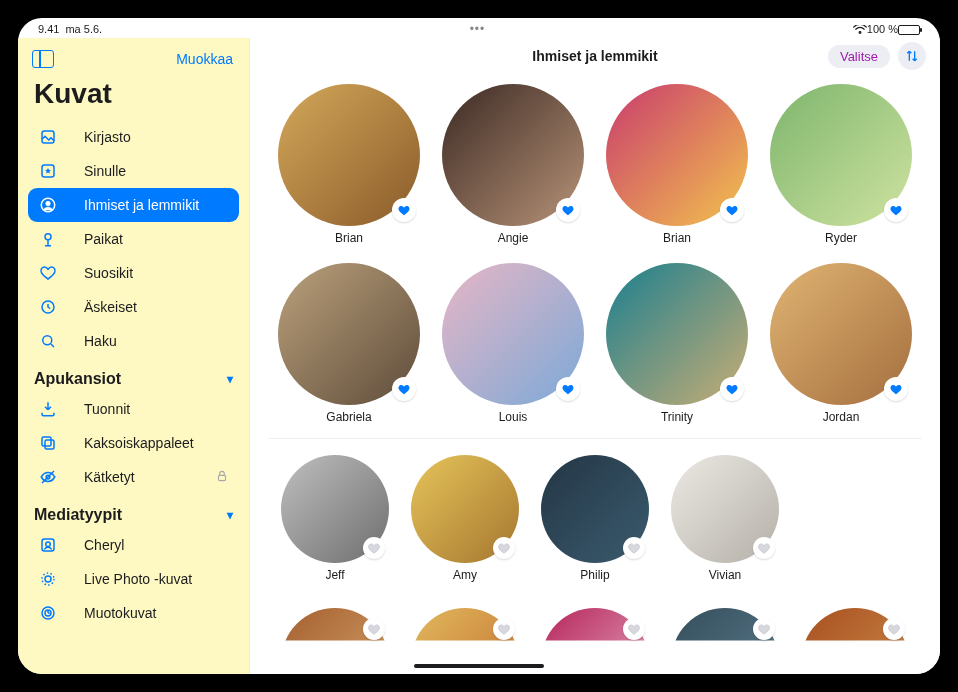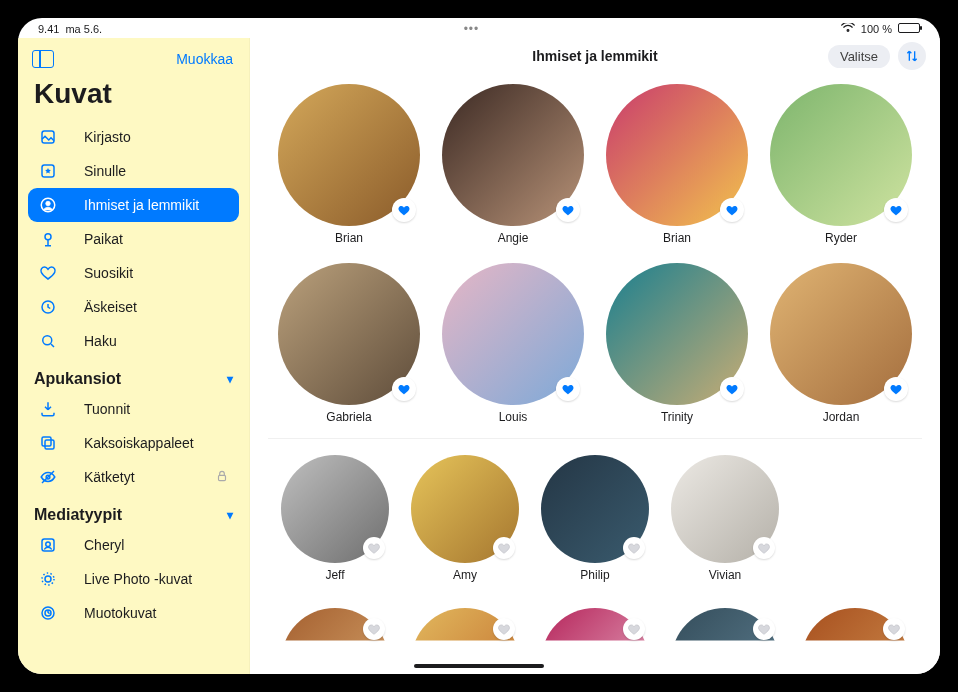--- a/index.html
+++ b/index.html
@@ -31,21 +31,21 @@
     height: 20px;
     display: flex;
     align-items: center;
     justify-content: space-between;
     padding: 2px 20px 0 20px;
     font-size: 11px;
     font-weight: 500;
     color: #1c1c1e;
   }
   .status-left { display: flex; gap: 6px; }
-  .status-right { display: flex; align-items: flex-start; gap: 6px; }
+  .status-right { display: flex; align-items: flex-end; }
   .status-center { display:flex;justify-content:center; }
   .dotdot { font-size:12px;color:#888;letter-spacing:1px; }
   .battery-icon { width: 22px; height: 10px; border: 1px solid #1c1c1e; border-radius: 2px; position: relative; }
   .battery-icon::after { content: ''; position: absolute; right: -3px; top: 2px; width: 2px; height: 4px; background: #1c1c1e; border-radius: 1px; }
   .battery-fill { width: 100%; height: 100%; background: #1c1c1e; border-radius: 1px; }
   .wifi-icon { width:14px; height:10px; }
 
   .content-area {
     flex: 1;
     display: flex;
@@ -124,21 +124,21 @@
   }
   .header-actions {
     position: absolute;
     right: 14px;
     display: flex;
     gap: 8px;
     align-items: center;
   }
   .select-btn {
     background: #eceef3;
-    color: #404040;
+    color: #a21caf;
     font-size: 13px;
     font-weight: 500;
     padding: 4px 12px;
     border-radius: 14px;
     border: none;
   }
   .sort-btn {
     width: 28px; height: 28px; border-radius: 14px;
     background: #eceef3; display: flex; align-items:center;justify-content:center;
     border:none;

